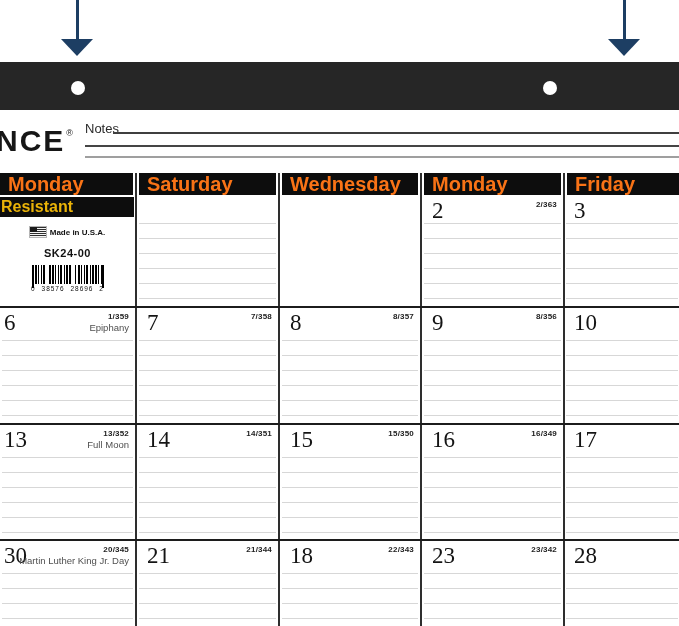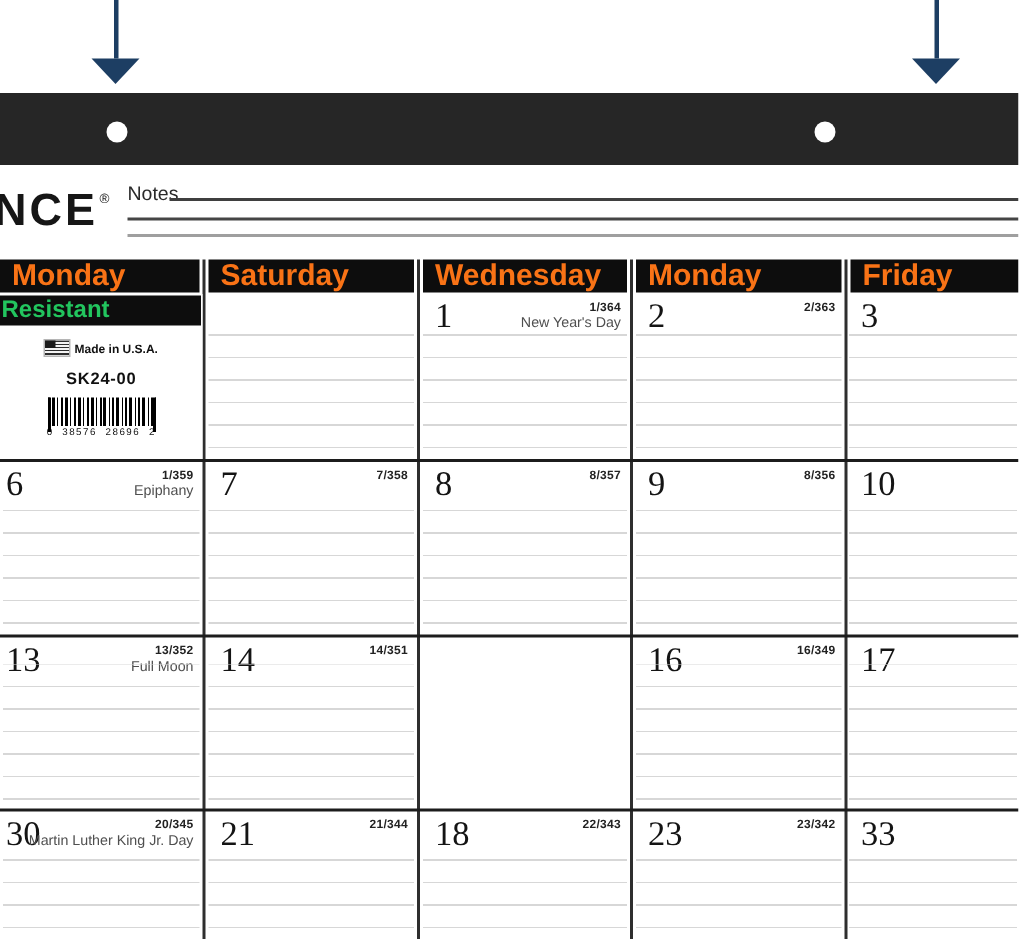--- a/index.html
+++ b/index.html
@@ -45,21 +45,21 @@
   .holiday{position:absolute;right:6px;top:14px;font-size:9.5px;color:#4f4f4f;}
   .lines{position:absolute;left:2px;right:2px;bottom:2px;
     background:repeating-linear-gradient(to bottom,transparent 0,transparent 14px,#d7d7d7 14px,#d7d7d7 15px);}
   .r0 .lines{top:13px;}
   .r1 .lines,.r2 .lines,.r3 .lines{top:18px;}
   .r3 .lines{bottom:0;}
   .c4 .lines{right:0;}
   
   .label-cell{background:#fff;}
   .banner{position:absolute;left:0;top:1px;width:134px;height:20px;background:#0d0d0d;
-    color:#22c55e;font-weight:bold;font-size:16px;line-height:20px;padding-left:1px;box-sizing:border-box;}
+    color:#eab308;font-weight:bold;font-size:16px;line-height:20px;padding-left:1px;box-sizing:border-box;}
   .madein{position:absolute;left:0;top:31px;width:100%;display:flex;justify-content:center;align-items:center;gap:4px;}
   .flag{width:16px;height:10px;position:relative;flex:none;
     background:repeating-linear-gradient(to bottom,#2e2e2e 0,#2e2e2e 1px,#f4f4f4 1px,#f4f4f4 2.1px);
     outline:1px solid #b5b5b5;}
   .flag::before{content:"";position:absolute;left:0;top:0;width:7px;height:5px;background:#1b1b1b;}
   .madein-text{font-size:8px;font-weight:bold;color:#111;}
   .sku{position:absolute;left:0;top:51px;width:100%;text-align:center;
     font-size:11px;font-weight:bold;letter-spacing:.5px;color:#111;}
   .barcode{position:absolute;left:50%;transform:translateX(-50%);top:69px;width:80px;}
   .bars{position:relative;height:19px;margin:0 4px;
@@ -115,26 +115,20 @@
       <div class="bars"></div>
       <div class="bdigits">0 38576 28696 2</div>
     </div>
   </div>
   <div class="cell c1 r0">
     <span class="date"></span>
     <span class="doy"></span>
     <span class="holiday"></span>
     <div class="lines"></div>
   </div>
-  <div class="cell c2 r0">
-    <span class="date">1</span>
-    <span class="doy">1/364</span>
-    <span class="holiday">New Year's Day</span>
-    <div class="lines"></div>
-  </div>
   <div class="cell c3 r0">
     <span class="date">2</span>
     <span class="doy">2/363</span>
     <span class="holiday"></span>
     <div class="lines"></div>
   </div>
   <div class="cell c4 r0">
     <span class="date">3</span>
     <span class="doy"></span>
     <span class="holiday"></span>
@@ -181,20 +175,26 @@
     <span class="doy">13/352</span>
     <span class="holiday">Full Moon</span>
     <div class="lines"></div>
   </div>
   <div class="cell c1 r2">
     <span class="date">14</span>
     <span class="doy">14/351</span>
     <span class="holiday"></span>
     <div class="lines"></div>
   </div>
+  <div class="cell c2 r2">
+    <span class="date">15</span>
+    <span class="doy">15/350</span>
+    <span class="holiday"></span>
+    <div class="lines"></div>
+  </div>
   <div class="cell c3 r2">
     <span class="date">16</span>
     <span class="doy">16/349</span>
     <span class="holiday"></span>
     <div class="lines"></div>
   </div>
   <div class="cell c4 r2">
     <span class="date">17</span>
     <span class="doy"></span>
     <span class="holiday"></span>
@@ -221,19 +221,19 @@
     <span class="holiday"></span>
     <div class="lines"></div>
   </div>
   <div class="cell c3 r3">
     <span class="date">23</span>
     <span class="doy">23/342</span>
     <span class="holiday"></span>
     <div class="lines"></div>
   </div>
   <div class="cell c4 r3">
-    <span class="date">33</span>
+    <span class="date">28</span>
     <span class="doy"></span>
     <span class="holiday"></span>
     <div class="lines"></div>
   </div>
 
 </div>
 
 </body></html>

